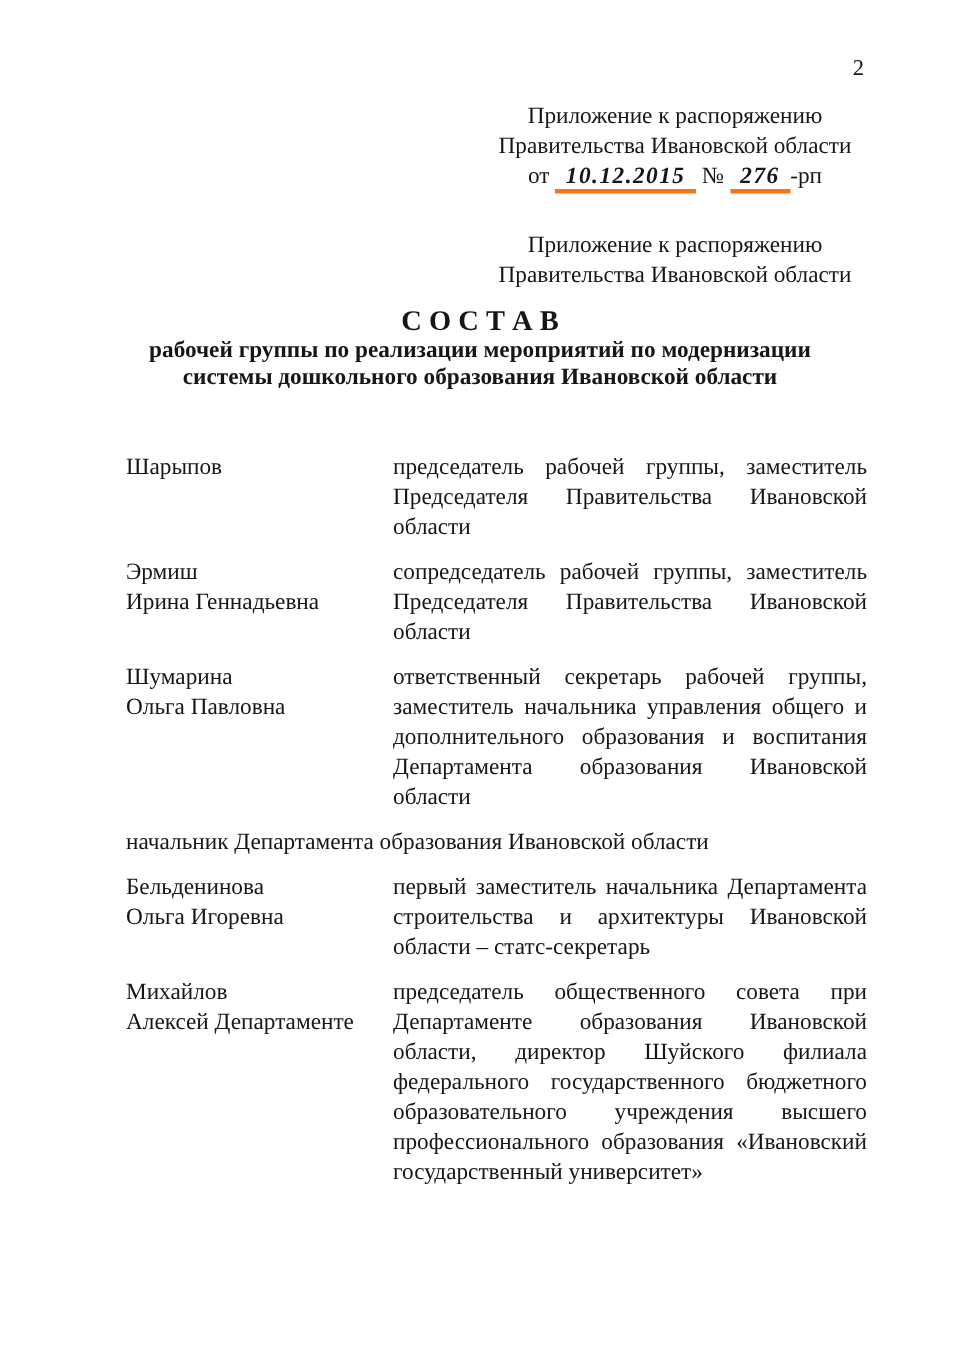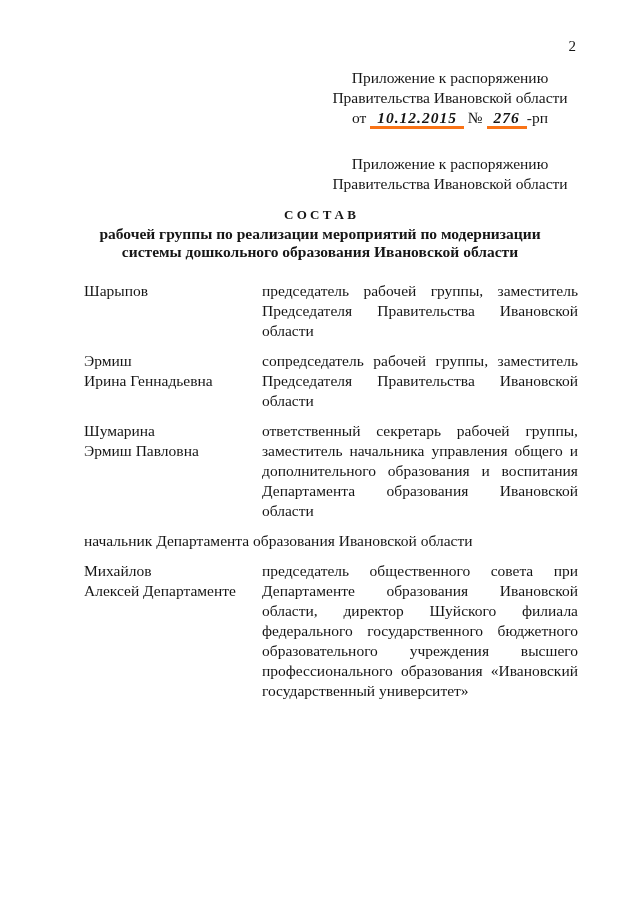--- a/index.html
+++ b/index.html
@@ -35,23 +35,23 @@
     border-bottom: 3px solid #f97316;
     padding: 0 7px;
     white-space: nowrap;
   }
   .heading {
     margin-top: 12px;
     text-align: center;
     font-weight: bold;
     line-height: 18px;
   }
-  .heading .title-line { font-size: 13px; margin-bottom: 1px; }
+  .heading .title-line { font-size: 19px; margin-bottom: 1px; }
   .members {
-    margin-top: 20px;
+    margin-top: 41px;
     padding-left: 84px;
     padding-right: 62px;
   }
   .member-row {
     display: flex;
     margin-bottom: 10px;
   }
   .member-name {
     width: 178px;
     flex: 0 0 178px;
@@ -104,29 +104,36 @@
       <div class="member-name">
         <div>Эрмиш</div>
         <div>Ирина Геннадьевна</div>
       </div>
       <div class="member-role">сопредседатель рабочей группы, заместитель Председателя Правительства Ивановской области</div>
     </div>
 
     <div class="member-row">
       <div class="member-name">
         <div>Шумарина</div>
-        <div>Эрмиш Павловна</div>
+        <div>Ольга Павловна</div>
       </div>
       <div class="member-role">ответственный секретарь рабочей группы, заместитель начальника управления общего и дополнительного образования и воспитания Департамента образования Ивановской области</div>
     </div>
 
     <div class="member-row">
       <div class="member-role">начальник Департамента образования Ивановской области</div>
     </div>
 
+    <div class="member-row">
+      <div class="member-name">
+        <div>Бельденинова</div>
+        <div>Ольга Игоревна</div>
+      </div>
+      <div class="member-role">первый заместитель начальника Департамента строительства и архитектуры Ивановской области – статс-секретарь</div>
+    </div>
 
 
     <div class="member-row">
       <div class="member-name">
         <div>Михайлов</div>
         <div>Алексей Департаменте</div>
       </div>
       <div class="member-role">председатель общественного совета при Департаменте образования Ивановской области, директор Шуйского филиала федерального государственного бюджетного образовательного учреждения высшего профессионального образования «Ивановский государственный университет»</div>
     </div>
 

